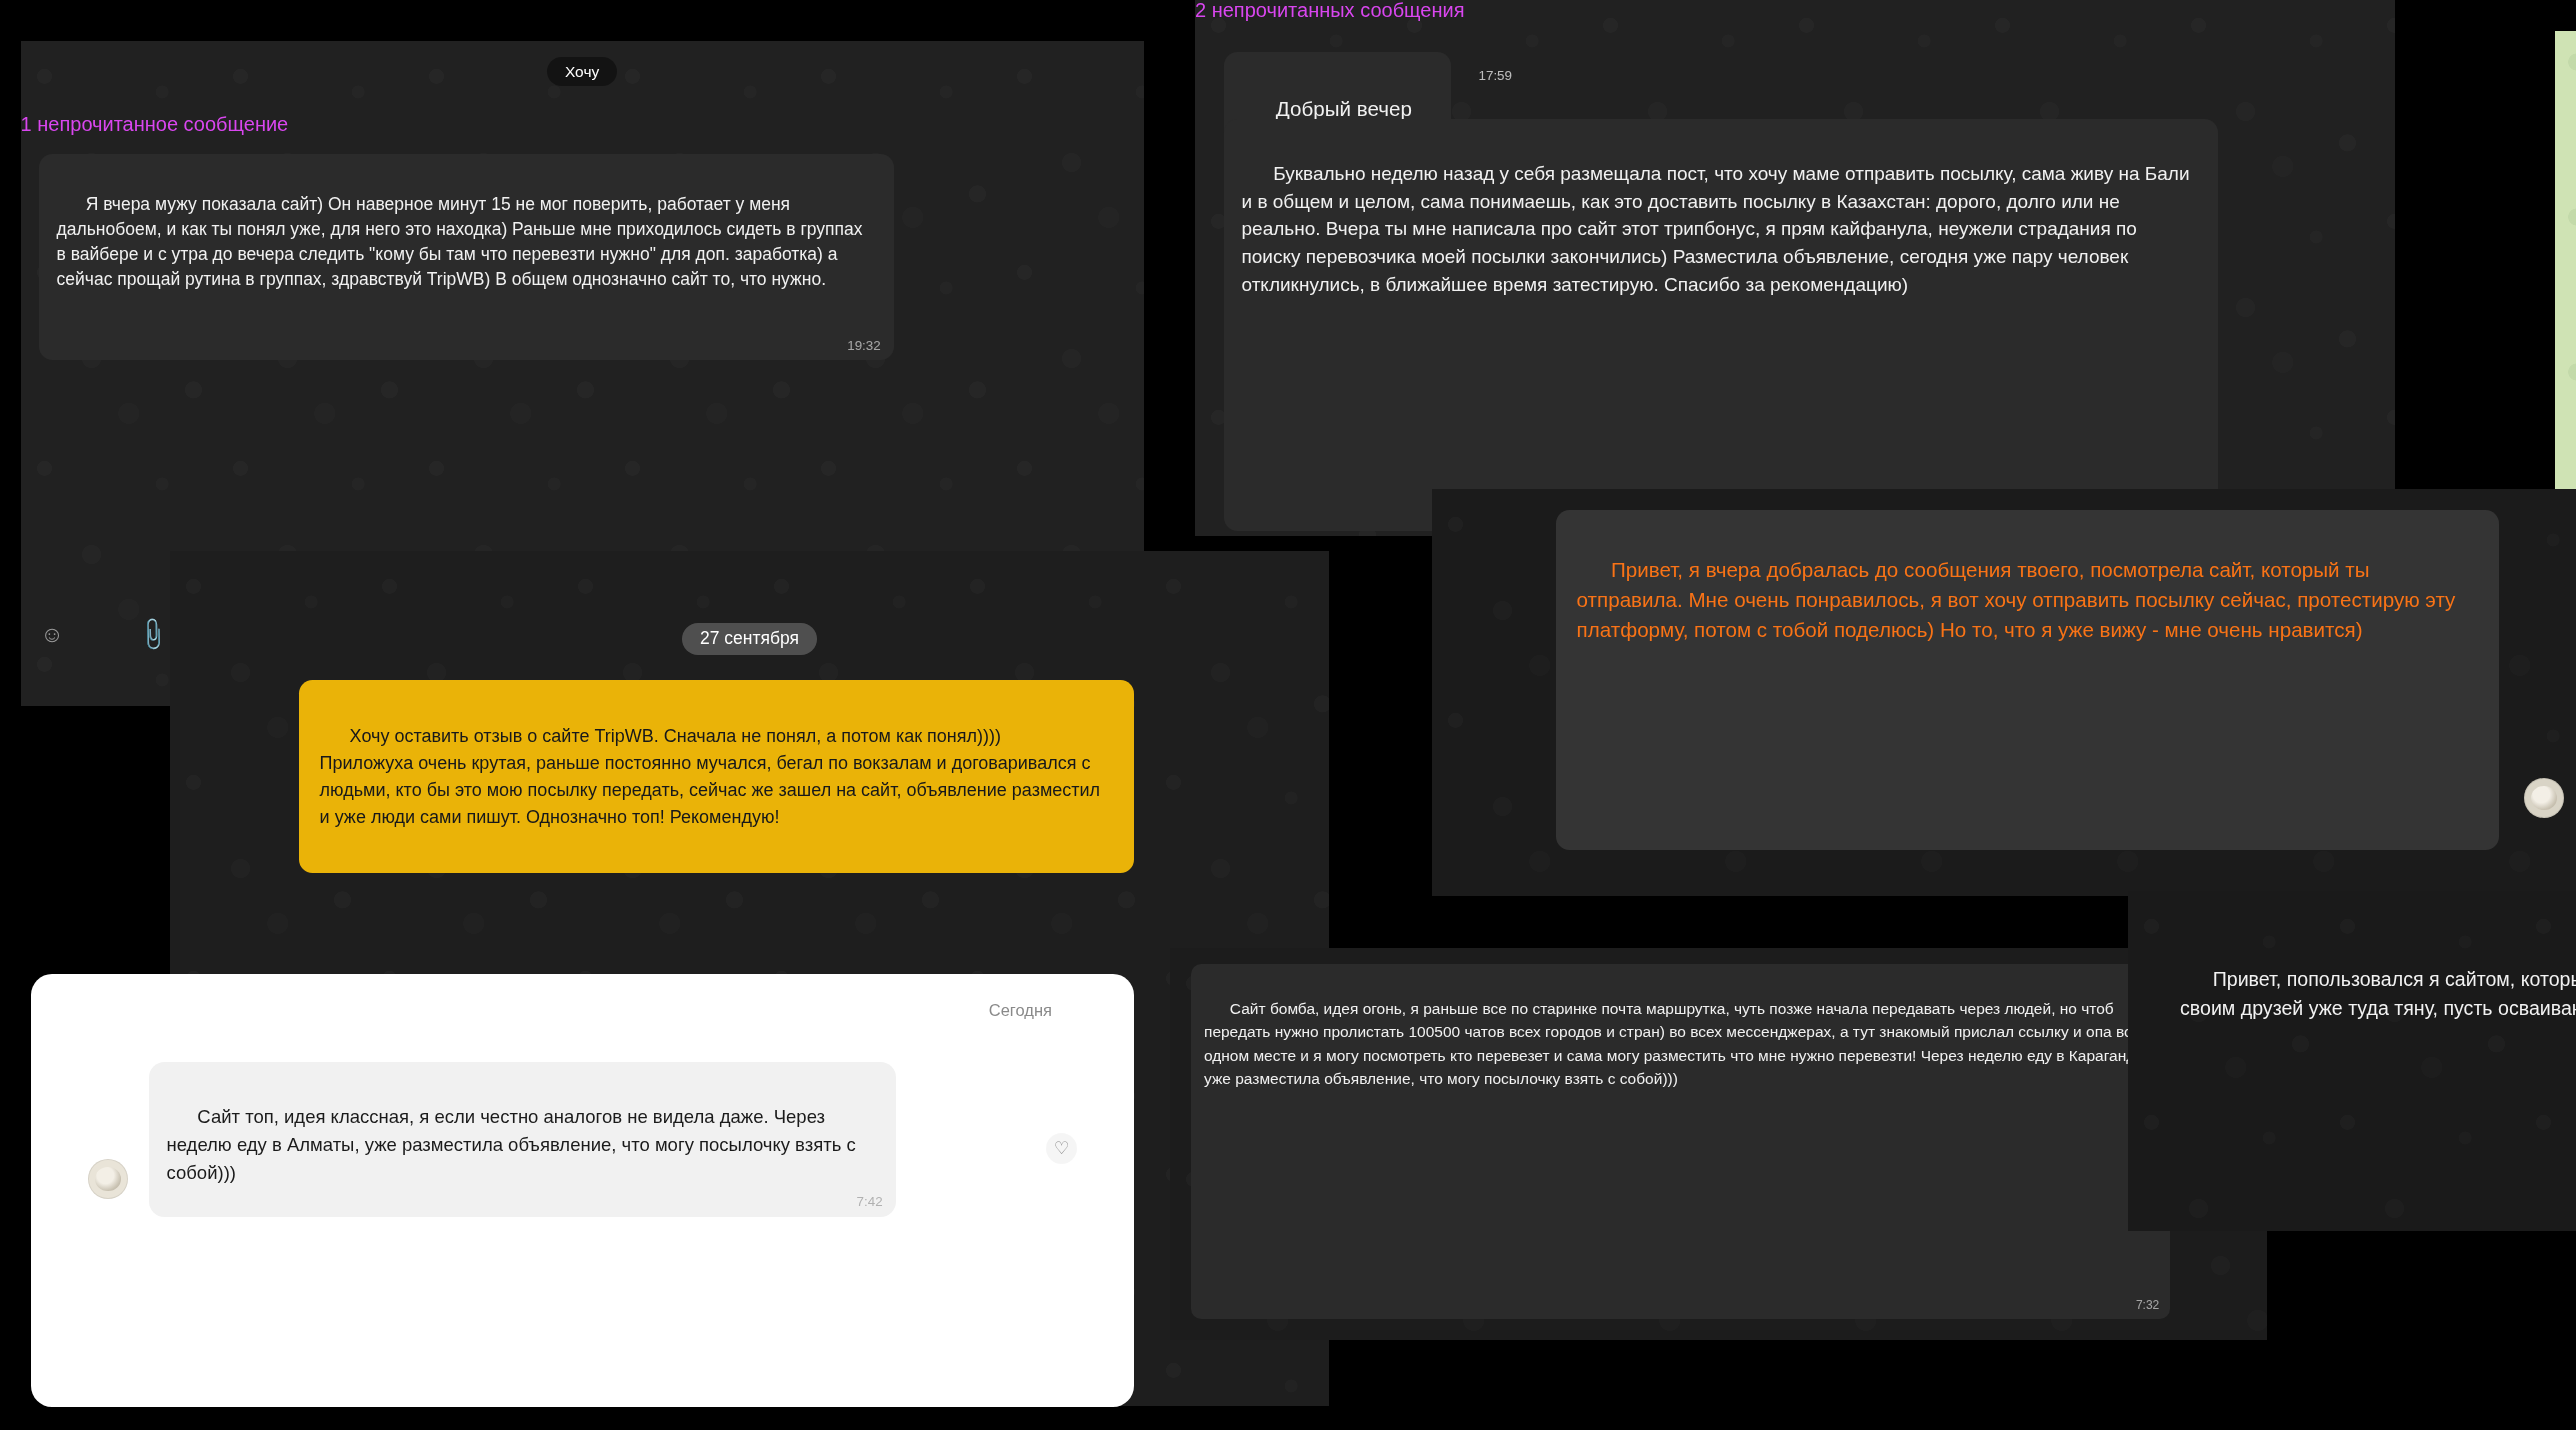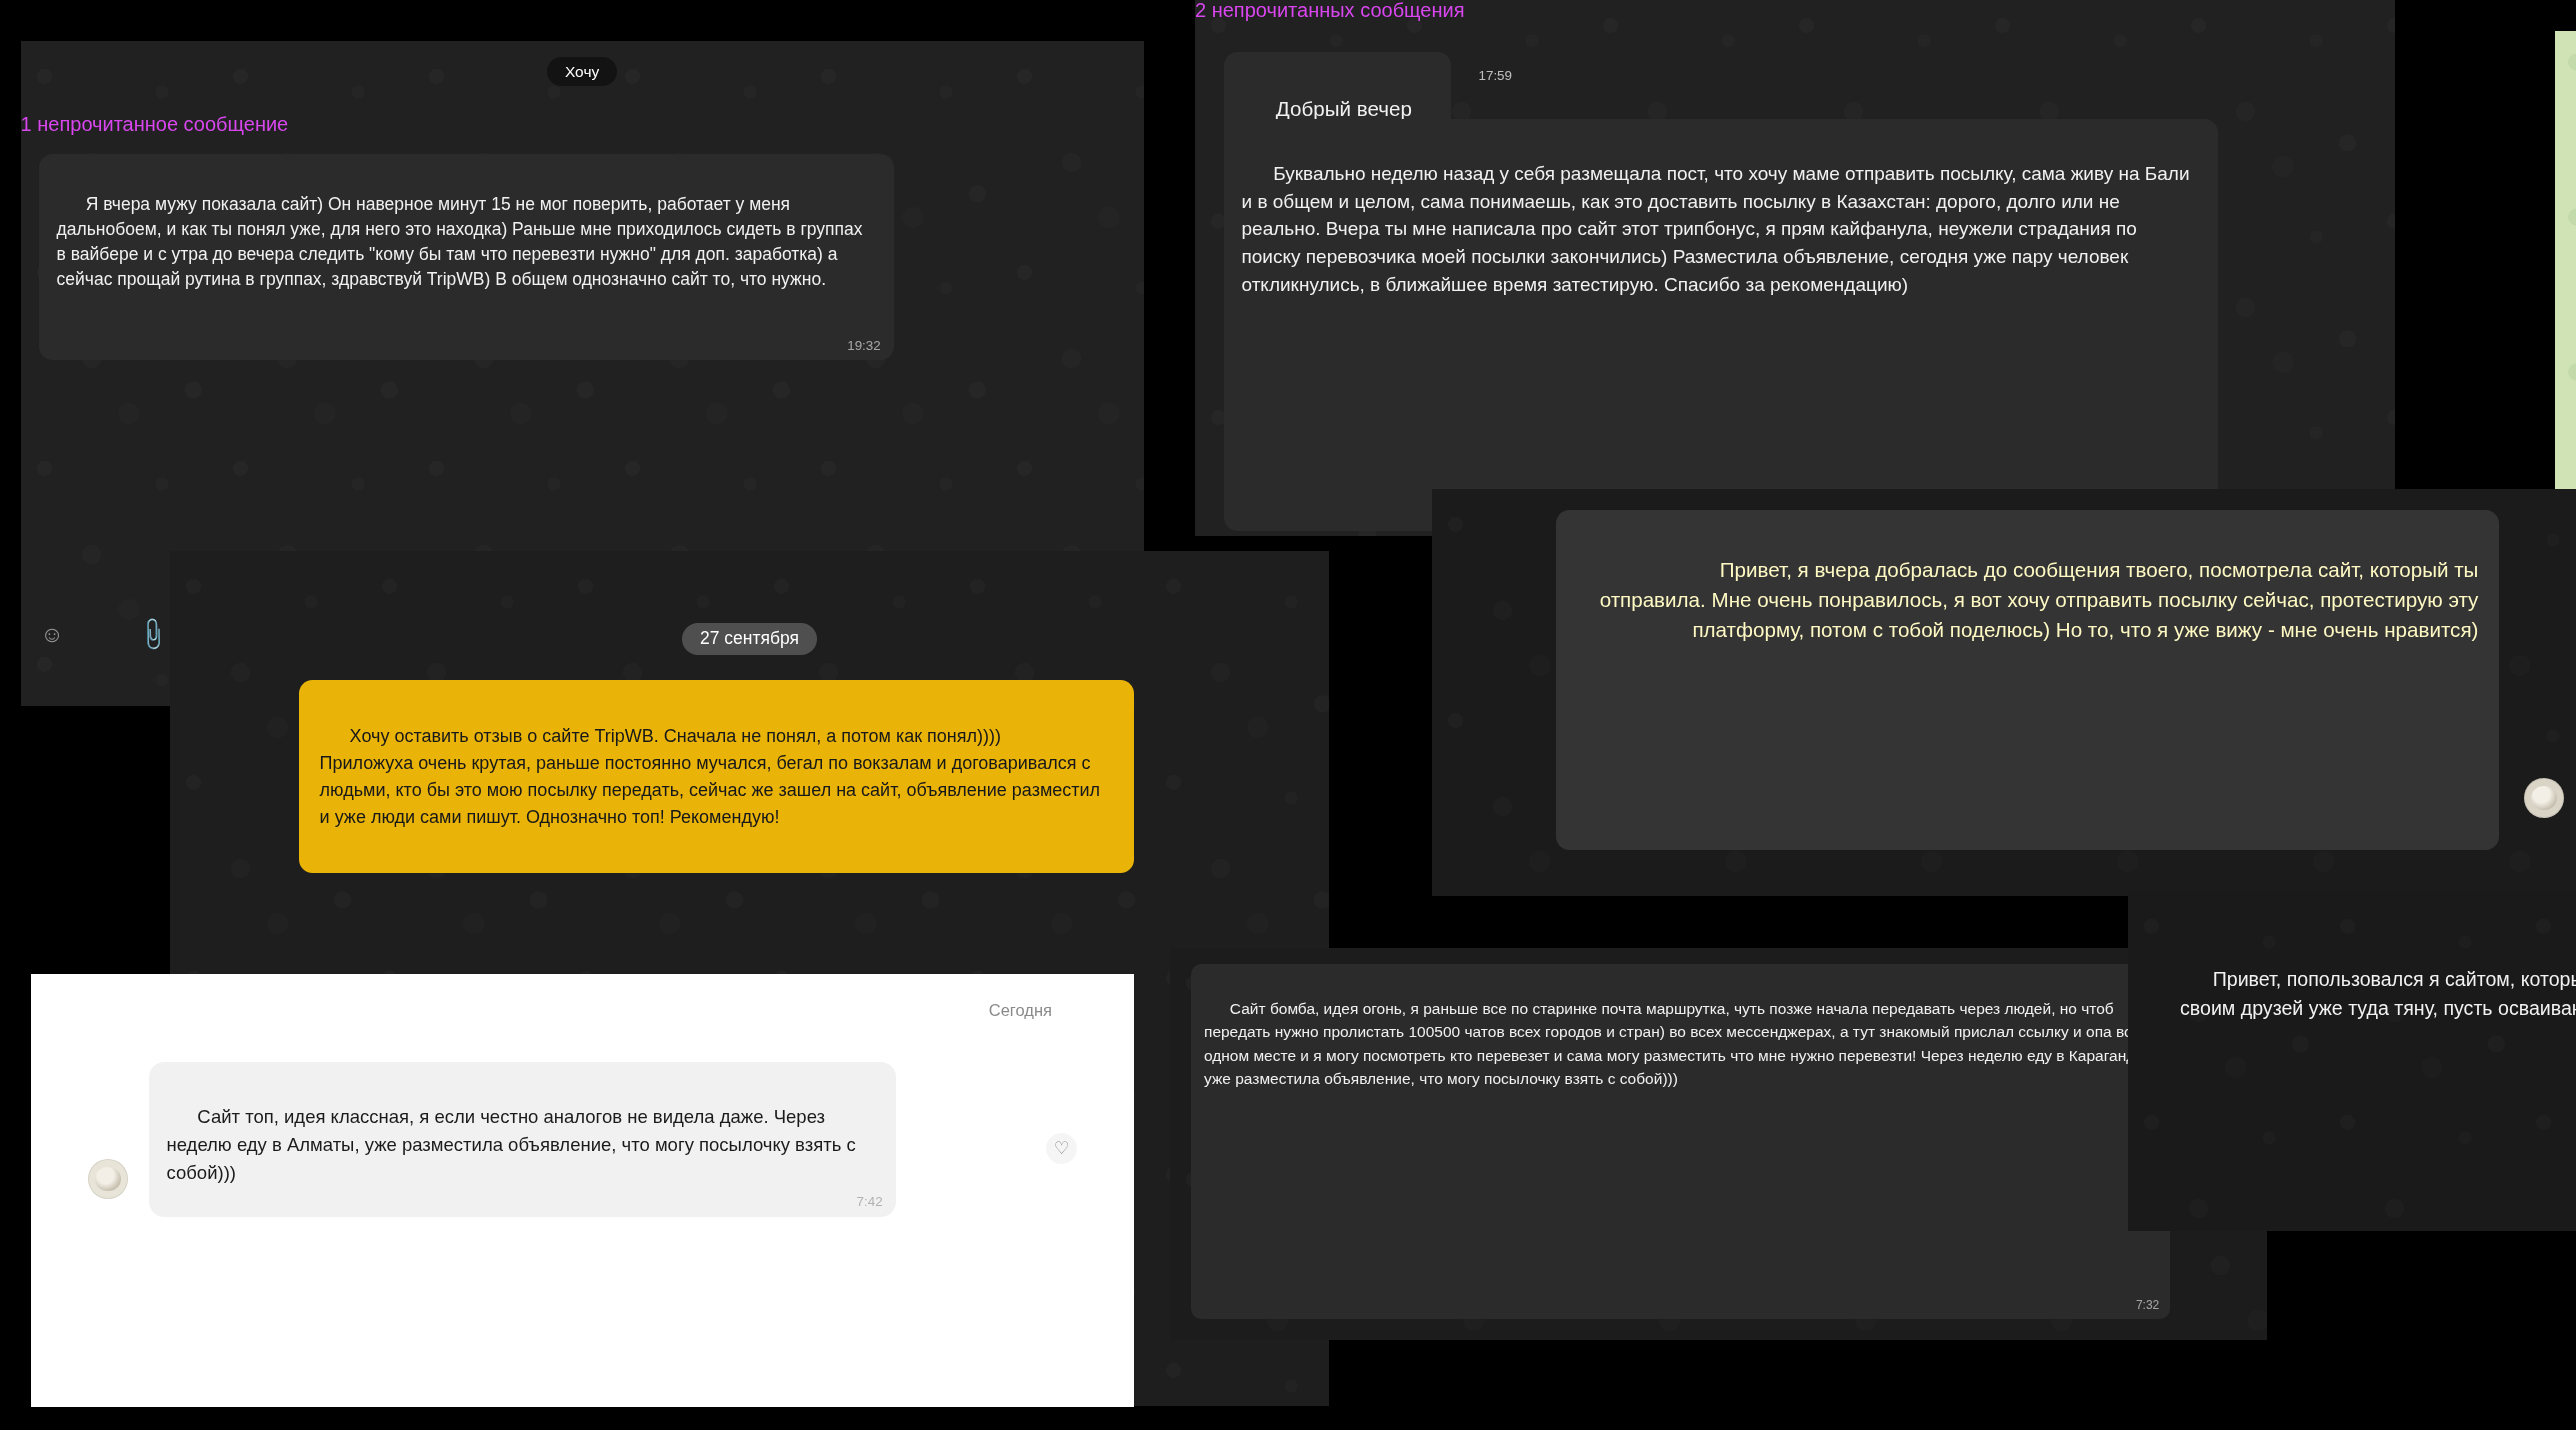--- a/index.html
+++ b/index.html
@@ -25,20 +25,21 @@
   .card {
     position: absolute;
     box-sizing: border-box;
     overflow: hidden;
   }
   .card.dark {
     background: #212121;
   }
   .card.light {
     background: #ffffff;
+    border-radius: 21px;
   }
 
   
   .doodle {
     position: absolute;
     inset: 0;
     opacity: .5;
     background-image:
       radial-gradient(circle at 12% 18%, rgba(255,255,255,.05) 0 7.2px, transparent 7.7px),
       radial-gradient(circle at 36% 62%, rgba(255,255,255,.04) 0 9.3px, transparent 9.8px),
@@ -110,22 +111,21 @@
     font-size: 13.4px;
     opacity: .62;
     white-space: nowrap;
   }
   .bubble.in-dark {
     background: #2b2b2b;
     color: #f1f1f1;
   }
   .bubble.in-dark2 {
     background: #343434;
-    color: #fef9c3;
-    text-align: right;
+    color: #f97316;
   }
   .bubble.in-light {
     background: #f1f1f1;
     color: #1b1b1b;
   }
   .bubble.white {
     background: #eab308;
     color: #17181a;
   }
   .bubble.out-dark {

